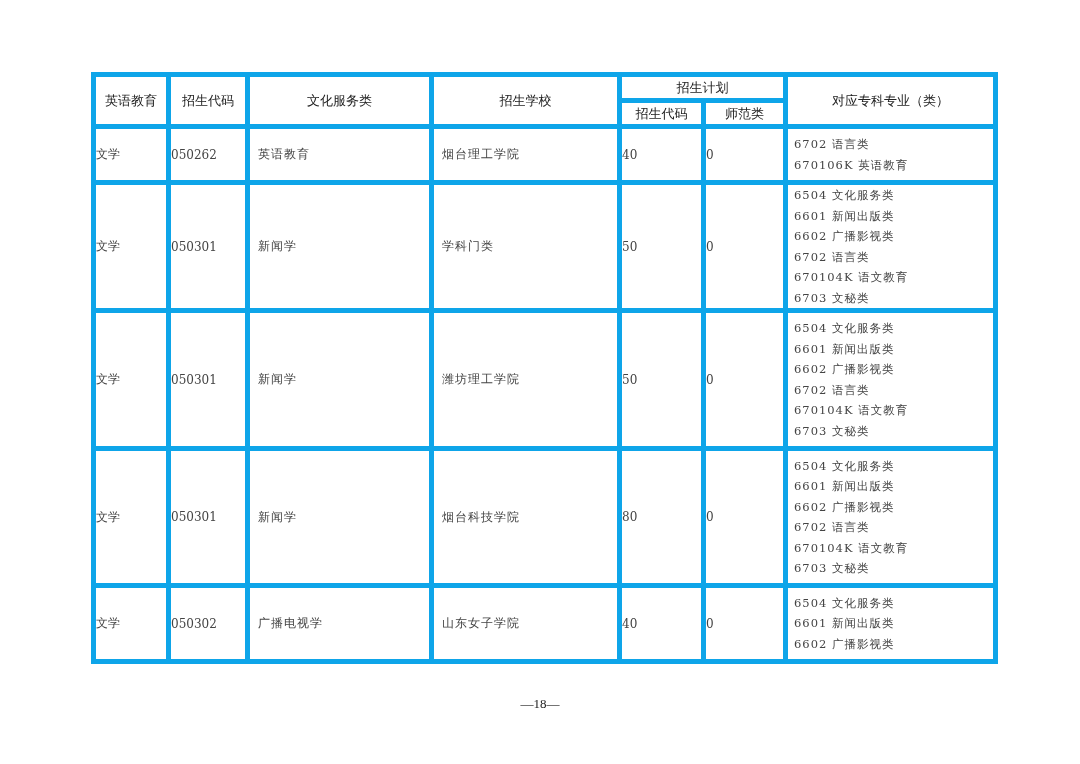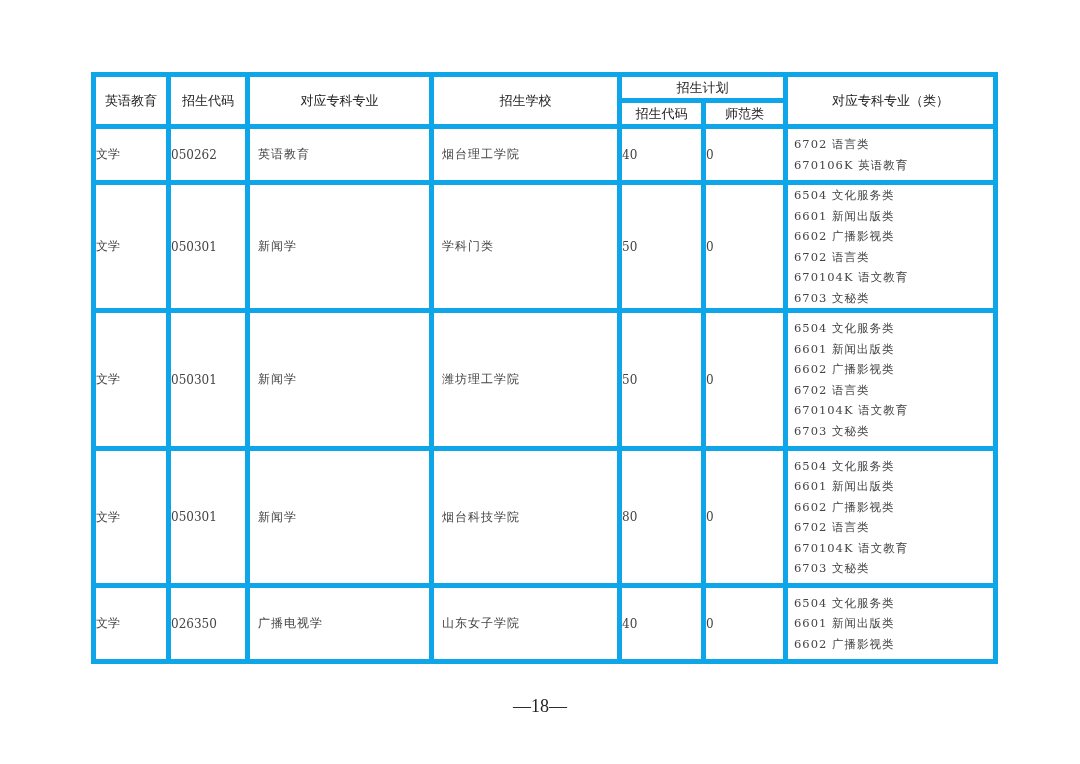--- a/index.html
+++ b/index.html
@@ -7,40 +7,40 @@
          font-family: "DejaVu Serif", "Liberation Serif", serif; color: #333; }
   table.main { position: absolute; left: 91px; top: 72px; border-collapse: collapse;
                table-layout: fixed; }
   table.main td, table.main th { border: 5px solid #0ea5e9; padding: 0; font-weight: normal; }
   th { font-family: "DejaVu Sans", "Liberation Sans", sans-serif; font-size: 13px; color: #222; text-align: center; }
   td { font-size: 12px; color: #444; }
   td.c { }
   td.l { text-align: left; padding-left: 8px !important; letter-spacing: 1px; }
   td.maj { text-align: left; padding-left: 6px !important; font-size: 11.5px; line-height: 20.5px; letter-spacing: 1px; }
   .page-num { position: absolute; top: 696px; left: 0; width: 1080px; text-align: center;
-              font-family: "Liberation Serif", serif; font-size: 18px; color: #222; }
+              font-family: "Liberation Serif", serif; font-size: 13px; color: #222; }
 </style>
 </head>
 <body>
 
 <table class="main">
   <colgroup>
     <col style="width:75px">
       <col style="width:79px">
       <col style="width:184px">
       <col style="width:188px">
     <col style="width:84px">
       <col style="width:82px">
       <col style="width:210px">
   </colgroup>
   <thead>
     <tr style="height:26px">
       <th rowspan="2">英语教育</th>
       <th rowspan="2">招生代码</th>
-      <th rowspan="2">对应专科专业</th>
+      <th rowspan="2">文化服务类</th>
       <th rowspan="2">招生学校</th>
       <th colspan="2">招生计划</th>
       <th rowspan="2">对应专科专业（类）</th>
     </tr>
     <tr style="height:26px">
       <th>招生代码</th>
       <th>师范类</th>
     </tr>
   </thead>
   <tbody id="tbody">
@@ -99,21 +99,21 @@
           <div>6504 文化服务类</div>
           <div>6601 新闻出版类</div>
           <div>6602 广播影视类</div>
           <div>6702 语言类</div>
           <div>670104K 语文教育</div>
           <div>6703 文秘类</div>
         </td>
       </tr>
       <tr style="height: 76px;">
         <td class="c">文学</td>
-        <td class="c">026350</td>
+        <td class="c">050302</td>
         <td class="l">广播电视学</td>
         <td class="l">山东女子学院</td>
         <td class="c">40</td>
         <td class="c">0</td>
         <td class="maj">
           <div>6504 文化服务类</div>
           <div>6601 新闻出版类</div>
           <div>6602 广播影视类</div>
         </td>
       </tr>

